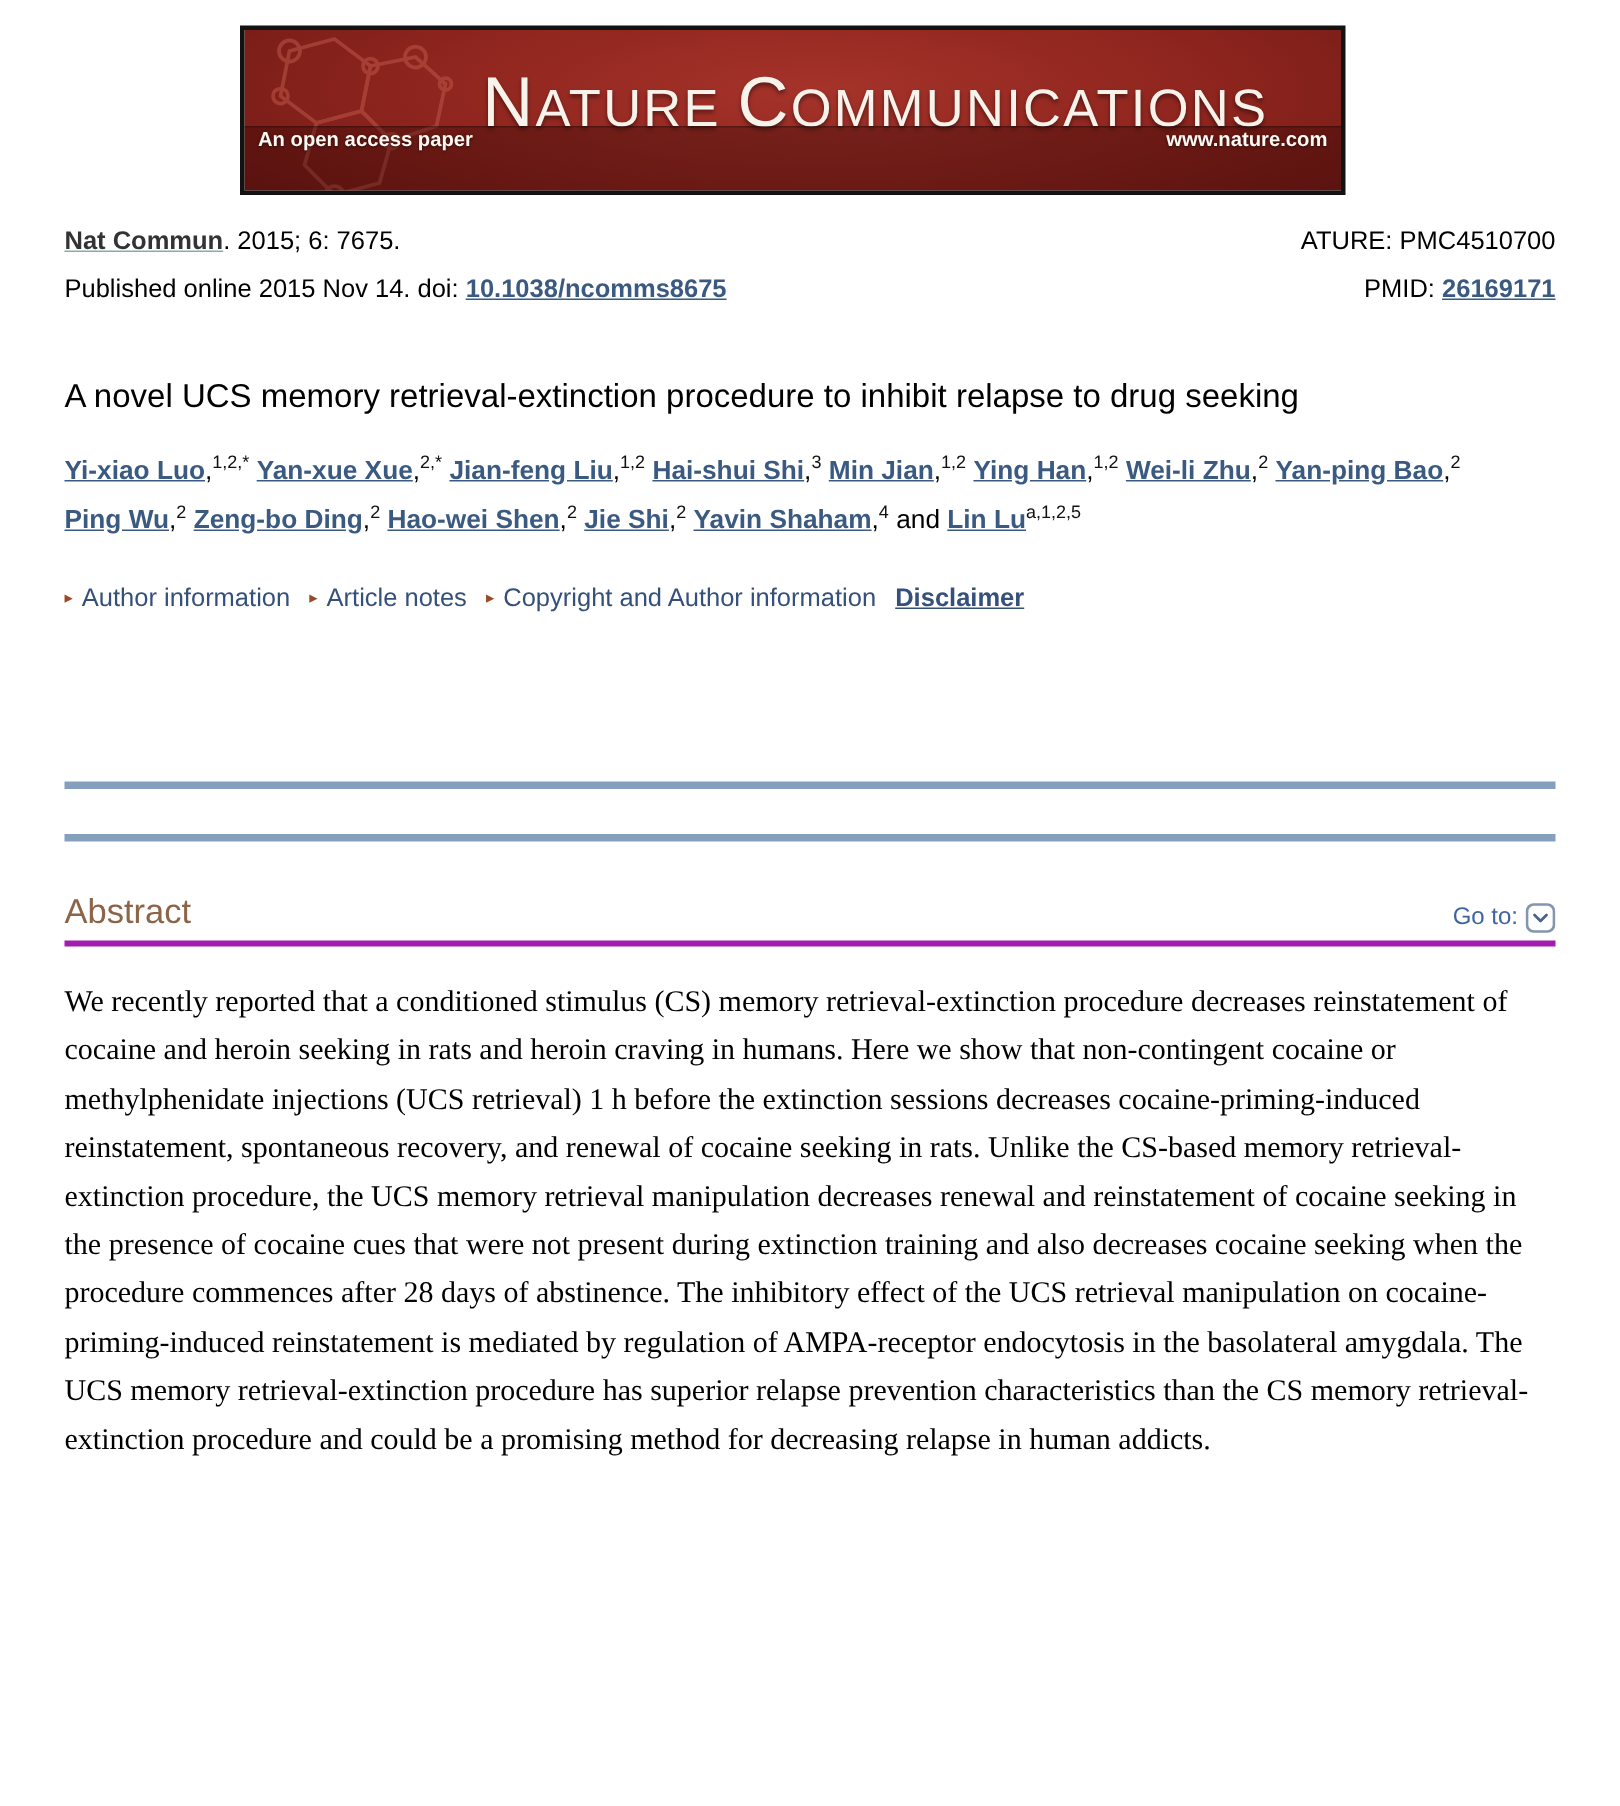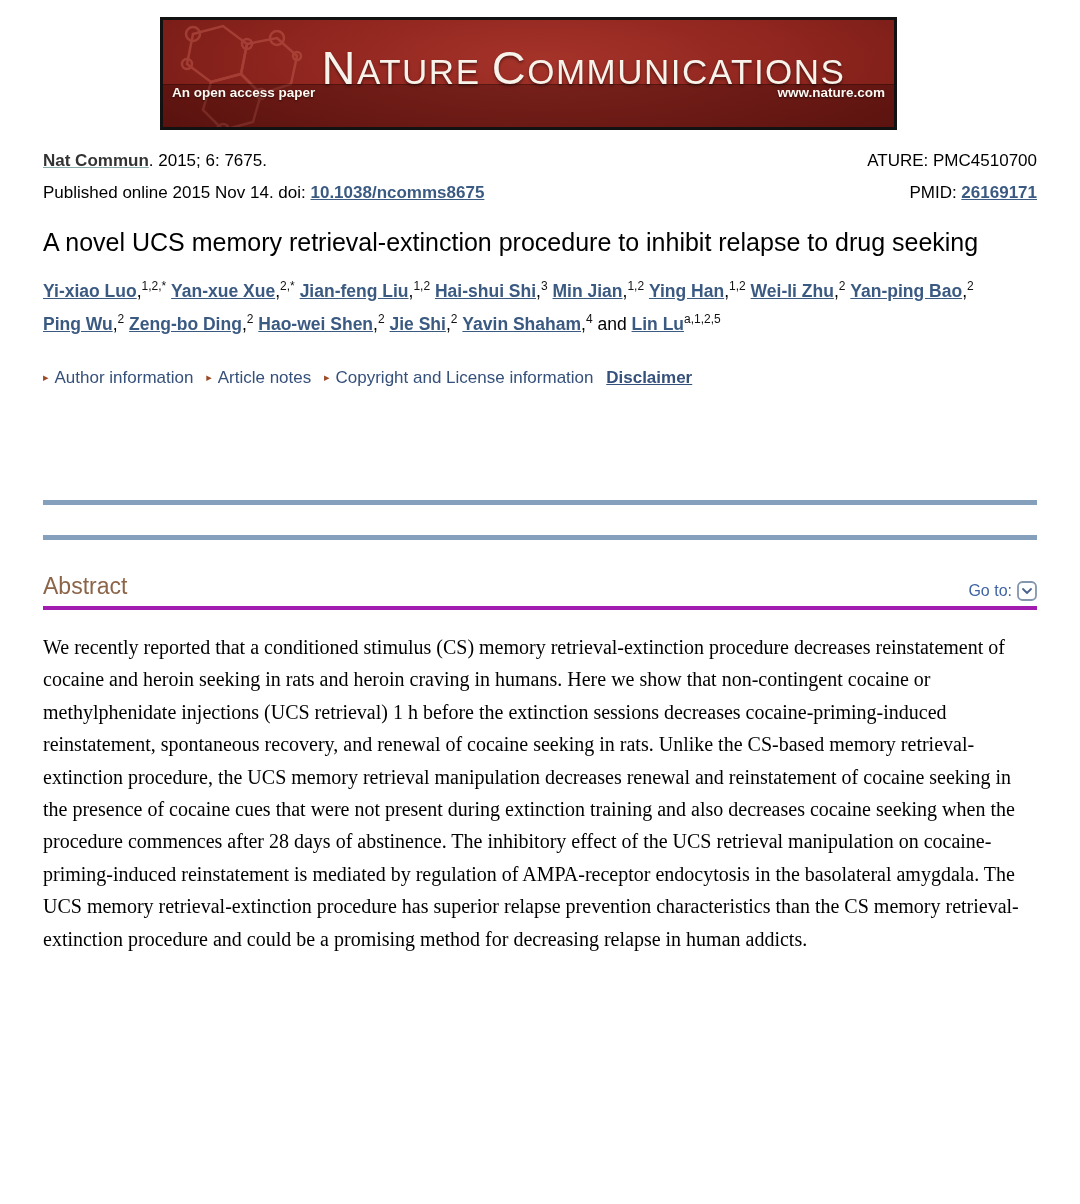--- a/index.html
+++ b/index.html
@@ -53,22 +53,22 @@
     font-size: 17px; line-height: 21px;
   }
   .cite-row + .cite-row { margin-top: 11px; }
 
   a { cursor: pointer; font-weight: bold; }
   .link { color: #3b5a82; text-decoration: underline; }
   .dark-link { color: #333; text-decoration: underline;
                text-decoration-color: #8aa; }
 
   .article-title {
-    margin-top: 19px;
-    font-size: 25px; font-weight: 400; line-height: 40px;
+    margin-top: 41px;
+    font-size: 22px; font-weight: 400; line-height: 40px;
     color: #000; max-width: 990px;
   }
 
   .authors {
     margin-top: 13px;
     font-size: 17.5px; line-height: 33px;
     max-width: 960px;
   }
   .authors a { color: #3b5a82; text-decoration: underline; }
   .authors sup { font-size: 12px; color: #111; line-height: 0; }
@@ -160,21 +160,21 @@
     </div>
   </div>
 
   <h1 class="article-title">A novel UCS memory retrieval-extinction procedure to inhibit relapse to drug seeking</h1>
 
   <div class="authors"><a>Yi-xiao Luo</a>,<sup>1,2,*</sup> <a>Yan-xue Xue</a>,<sup>2,*</sup> <a>Jian-feng Liu</a>,<sup>1,2</sup> <a>Hai-shui Shi</a>,<sup>3</sup> <a>Min Jian</a>,<sup>1,2</sup> <a>Ying Han</a>,<sup>1,2</sup> <a>Wei-li Zhu</a>,<sup>2</sup> <a>Yan-ping Bao</a>,<sup>2</sup> <a>Ping Wu</a>,<sup>2</sup> <a>Zeng-bo Ding</a>,<sup>2</sup> <a>Hao-wei Shen</a>,<sup>2</sup> <a>Jie Shi</a>,<sup>2</sup> <a>Yavin Shaham</a>,<sup>4</sup> <span class="plain">and </span><a>Lin Lu</a><sup>a,1,2,5</sup></div>
 
   <div class="nav-row">
     <span class="nav-item"><span class="tri"></span><span>Author information</span></span>
     <span class="nav-item"><span class="tri"></span><span>Article notes</span></span>
-    <span class="nav-item"><span class="tri"></span><span>Copyright and License information</span></span>
+    <span class="nav-item"><span class="tri"></span><span>Copyright and Author information</span></span>
     <a class="disclaimer-link">Disclaimer</a>
   </div>
 
   <hr class="blue-rule rule-1">
 
 
 
   <hr class="blue-rule rule-2">
 
   <div class="abstract-header">

